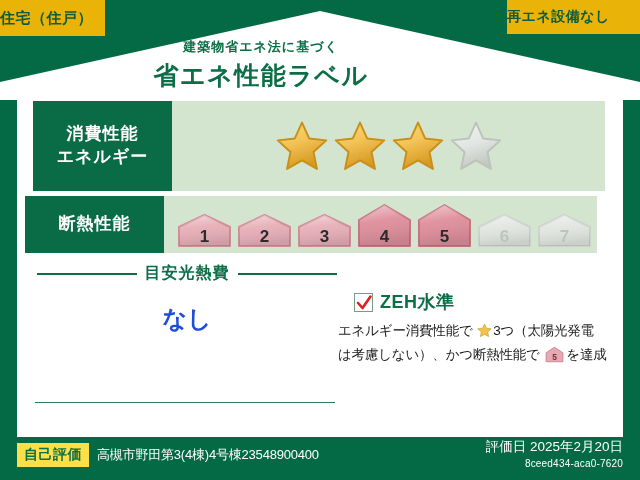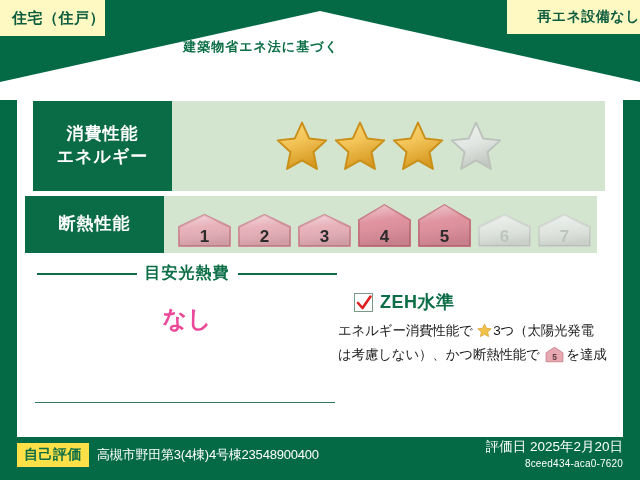--- a/index.html
+++ b/index.html
@@ -10,22 +10,22 @@
   body { background: #046a46; position: relative; overflow: hidden; }
 
   
   .roof {
     position: absolute; left: 0; top: 0; width: 640px; height: 100px;
   }
   .roof svg { display: block; }
 
   
   .tag {
-    position: absolute; background: #fef9c3; color: #0c5c3f;
-    font-weight: bold; display: flex; align-items: center; justify-content: flex-end;
+    position: absolute; background: #eab308; color: #0c5c3f;
+    font-weight: bold; display: flex; align-items: center; justify-content: flex-start;
     letter-spacing: 0.5px;
   }
   .tag-left  { left: 0;  top: 0; width: 105px; height: 36px; font-size: 15px; }
   .tag-right { right: 0; top: 0; width: 133px; height: 34px; font-size: 14px; }
 
   
   .heading {
     position: absolute; left: 0; top: 38px; width: 522px;
     text-align: center; color: #0b6e46;
   }
@@ -66,21 +66,21 @@
   
   .cost-header {
     position: absolute; left: 20px; top: 175px; width: 300px;
     display: flex; align-items: center; gap: 8px;
   }
   .cost-header .line { flex: 1; height: 2px; background: #0b6e46; }
   .cost-header .txt { font-size: 16px; font-weight: bold; color: #0b6e46; letter-spacing: 1px; }
 
   .cost-value {
     position: absolute; left: 20px; top: 215px; width: 300px;
-    text-align: center; font-size: 24px; font-weight: bold; color: #ec4899;
+    text-align: center; font-size: 24px; font-weight: bold; color: #1d4ed8;
   }
 
   .cost-rule {
     position: absolute; left: 18px; top: 314px; width: 300px; height: 1px;
     background: #2f7a5b;
   }
 
   
   .zeh { position: absolute; left: 321px; top: 202px; width: 270px; }
   .zeh-title { display: flex; align-items: center; gap: 7px; padding-left: 16px; }
@@ -125,20 +125,21 @@
 
 <div class="tag tag-left">
   <span>住宅（住戸）</span>
 </div>
 <div class="tag tag-right">
   <span>再エネ設備なし</span>
 </div>
 
 <div class="heading">
   <div class="sub">建築物省エネ法に基づく</div>
+  <div class="main">省エネ性能ラベル</div>
 </div>
 
 <div class="panel">
 
   <div class="row row-energy">
     <div class="row-label">
       <span>消費性能</span>
       <span>エネルギー</span>
     </div>
     <div class="row-body" id="stars-holder">

